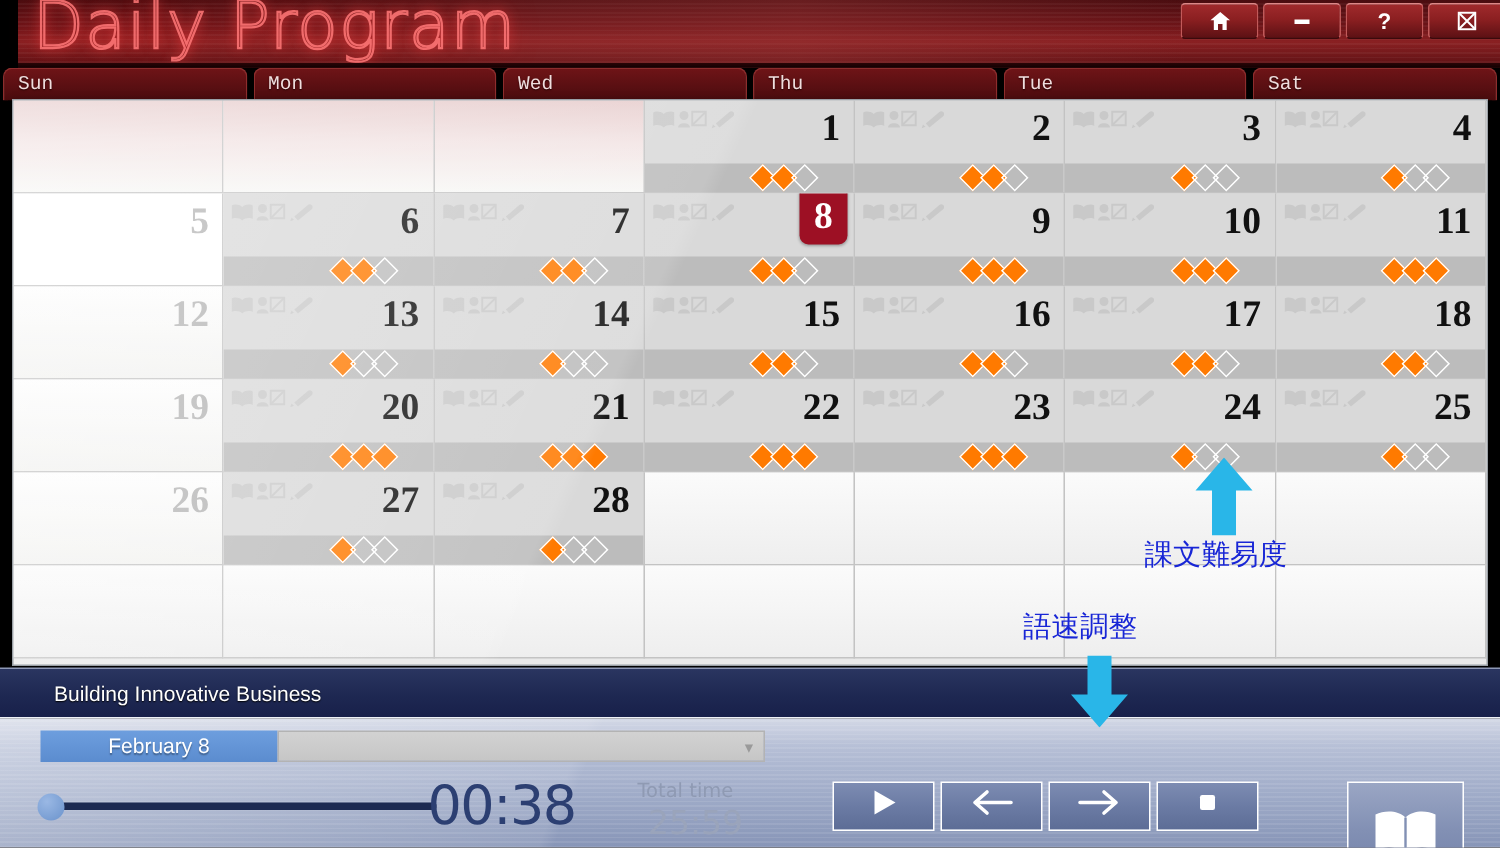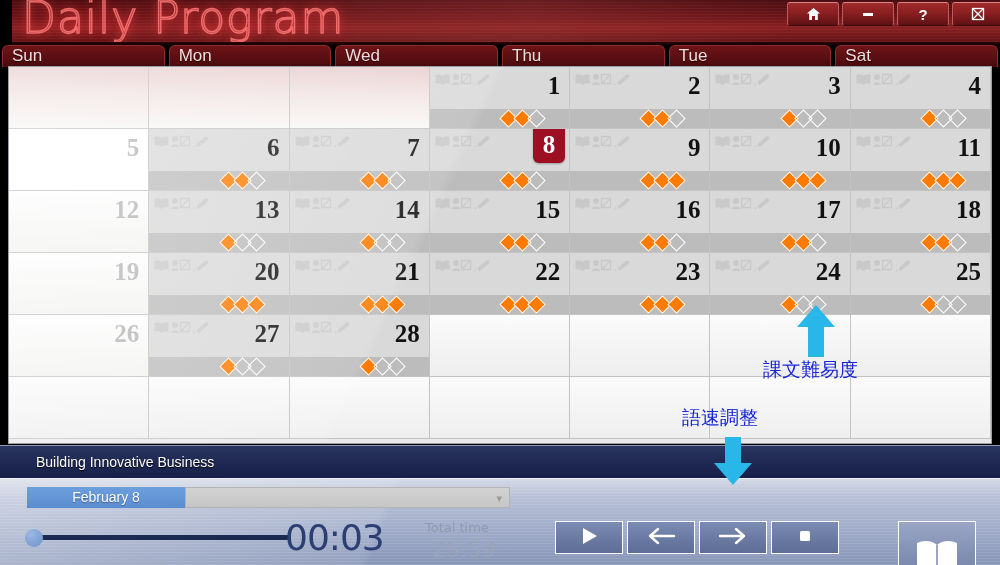--- a/index.html
+++ b/index.html
@@ -41,22 +41,23 @@
   }
   .win-btn svg { display:block; }
 
   
   .weekbar { position:absolute; left:0; top:45px; width:1000px; height:22px; display:flex; }
   .wkcell { flex:1 1 0; padding:0 2px; }
   .wk {
     height:22px; border-radius:6px 6px 0 0;
     background:linear-gradient(180deg,#6e1417 0%, #5a0f12 55%, #4a0c0e 100%);
     border:1px solid #8d2d2d; border-bottom:none;
-    color:#f0dede; font-size:17px; line-height:20px; padding-left:9px;
+    color:#f0dede; font-size:13px; line-height:20px; padding-left:9px;
     text-shadow:0 1px 1px #200;
+    font-family:Liberation Mono, monospace;
   }
 
   
   .calwrap {
     position:absolute; left:8px; top:66px; width:984px; height:378px;
     background:#e9e9e9; border:1px solid #9aa0a6;
     box-shadow:0 2px 5px rgba(0,0,0,.55);
     overflow:hidden;
   }
   .calwrap:before{
@@ -909,21 +910,21 @@
       <div class="datecombo">
         <span></span>
         <span class="chev">▾</span>
       </div>
 
       <div class="seek">
         <div class="seek-track"></div>
         <div class="seek-knob" style="left: 0px;"></div>
       </div>
 
-      <div class="curtime">00:03</div>
+      <div class="curtime">00:38</div>
       <div class="totlabel">Total time</div>
       <div class="tottime">25:59</div>
 
       <div class="ctrls">
         <div class="cbtn">
           <span>
             <svg width="22" height="20" viewBox="0 0 22 20">
                 <path fill="#fff" d="M5 2 L19 10 L5 18 Z"></path>
               </svg>
           </span>

